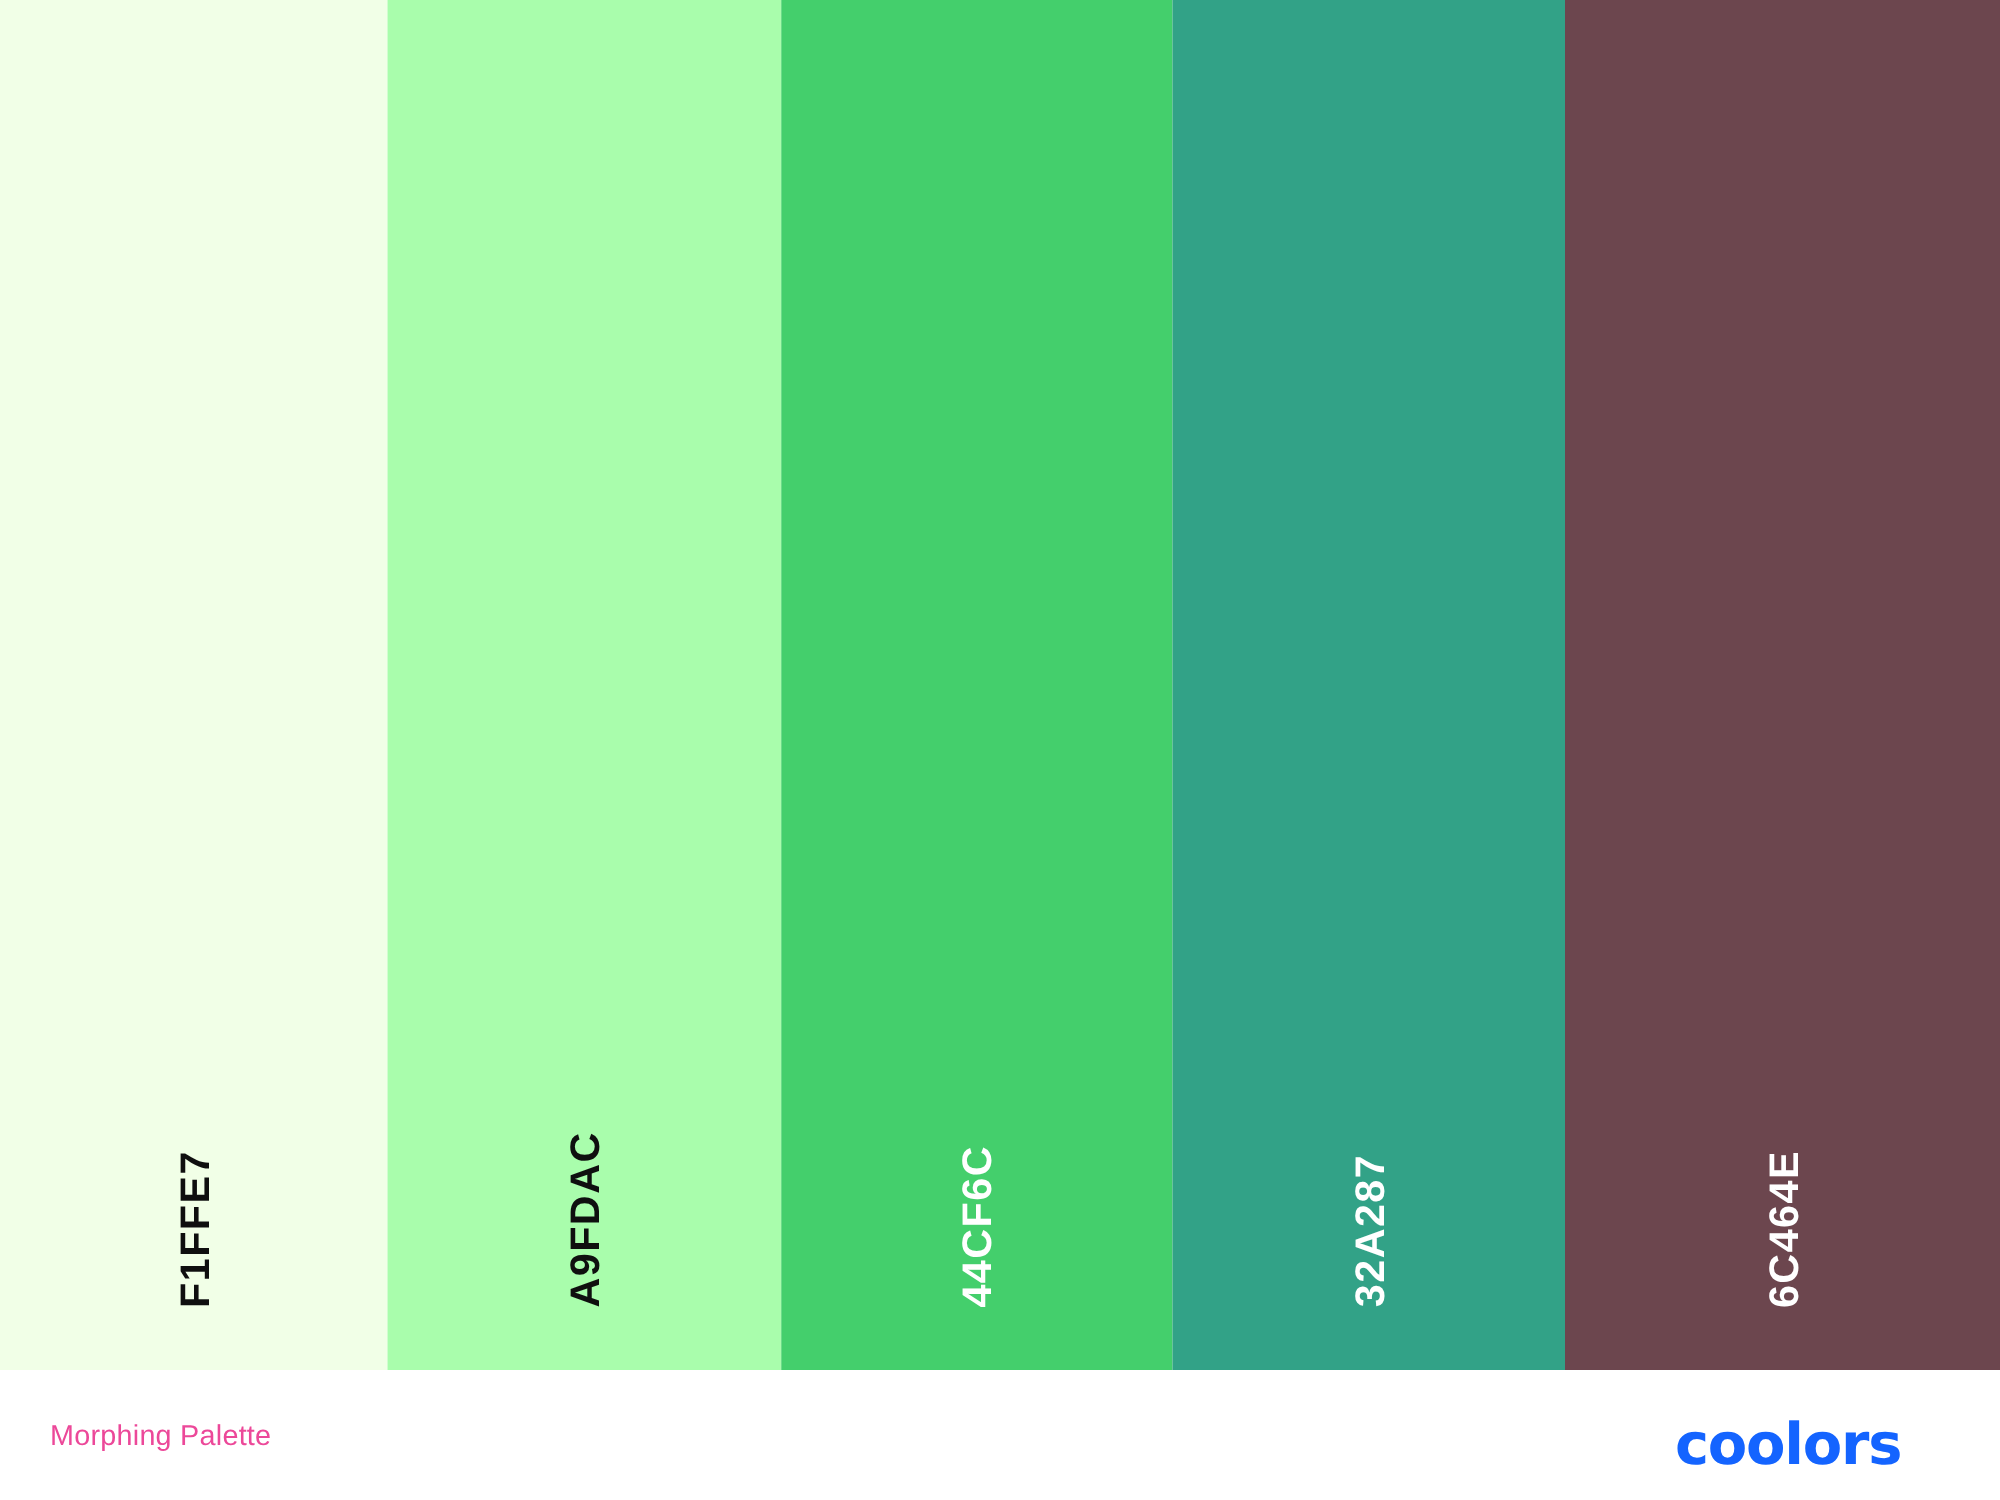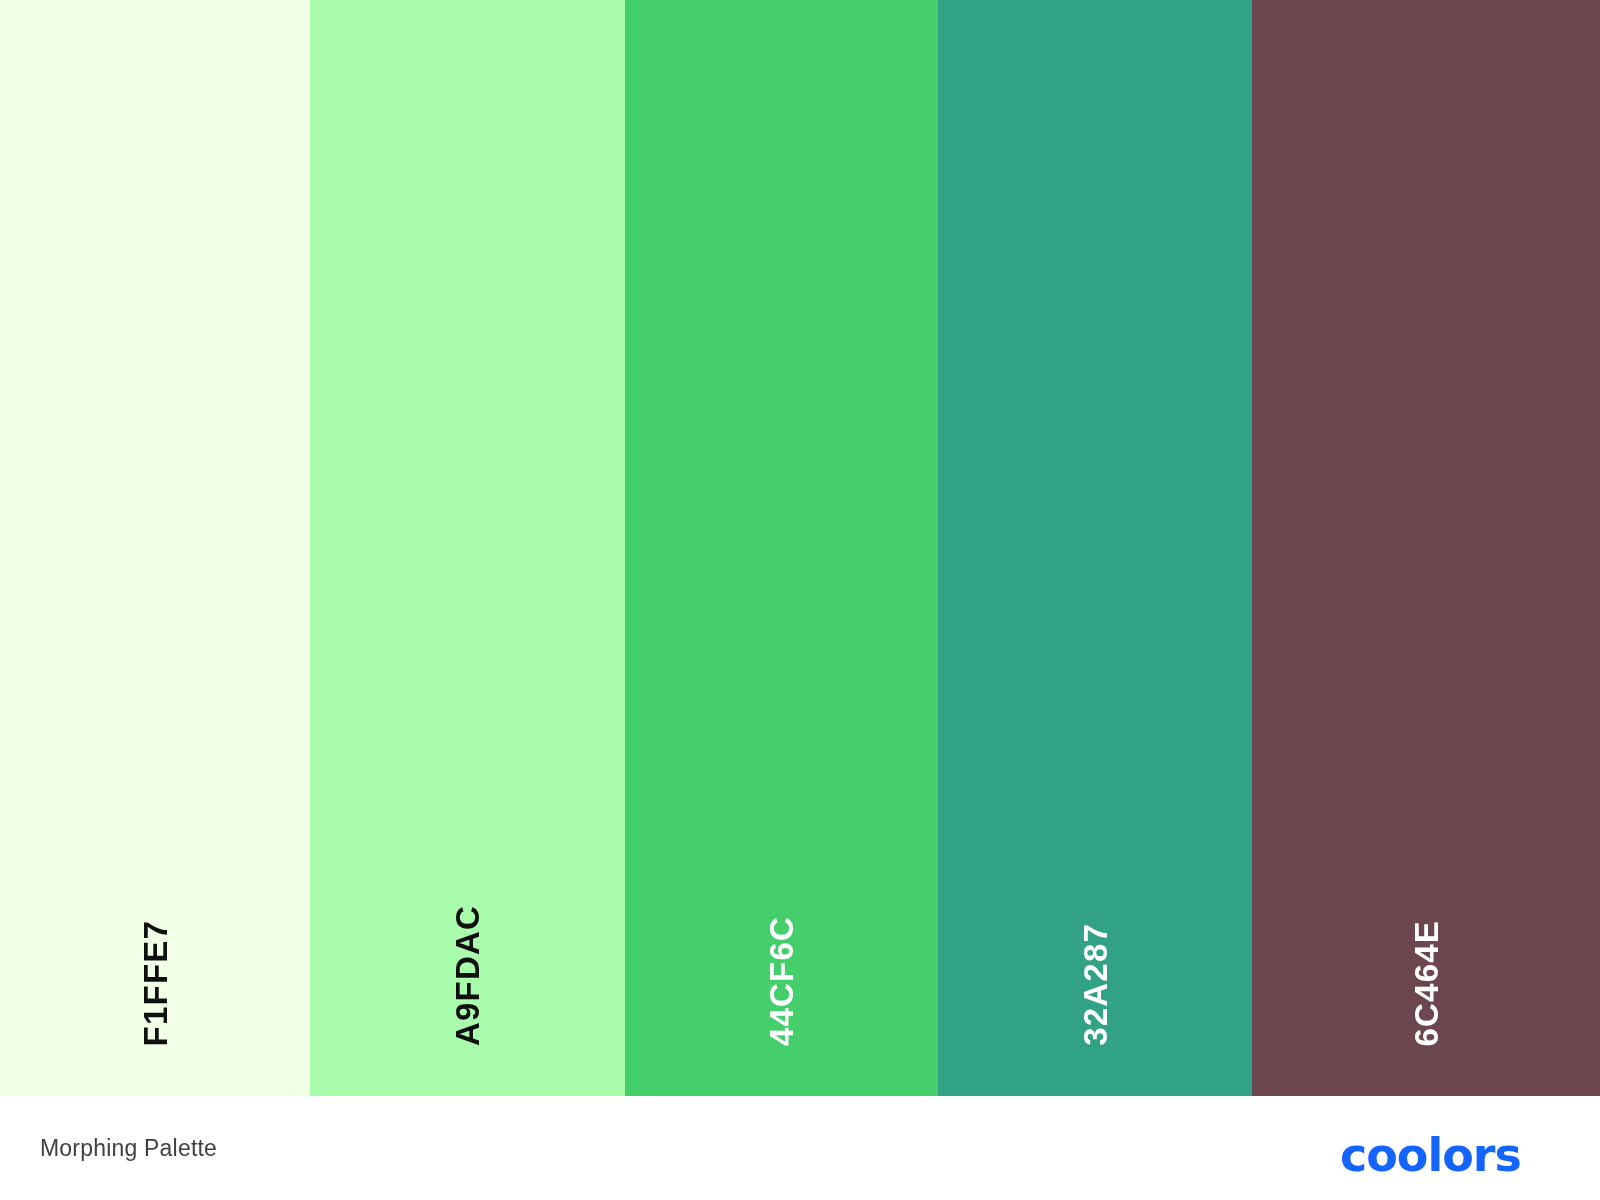--- a/index.html
+++ b/index.html
@@ -119,21 +119,21 @@
     </div>
 
     <div class="swatch" style="background: rgb(108, 70, 78); width: 348px; flex: 0 0 348px;">
       <span class="swatch-label" style="color: rgb(255, 255, 255);">6C464E</span>
     </div>
 
   </div>
 
   <div id="palette-footer" style="background: rgb(255, 255, 255);">
 
-    <div id="palette-title" style="color: #404040;">Morphing Palette</div>
+    <div id="palette-title" style="color: #ec4899;">Morphing Palette</div>
 
     <div id="coolors-logo">
       <svg width="190" height="60" viewBox="0 0 190 60" role="img">
         <text class="logo-wordmark" x="0" y="44" fill="#1464FF">coolors</text>
       </svg>
     </div>
 
   </div>
 
 </div>

